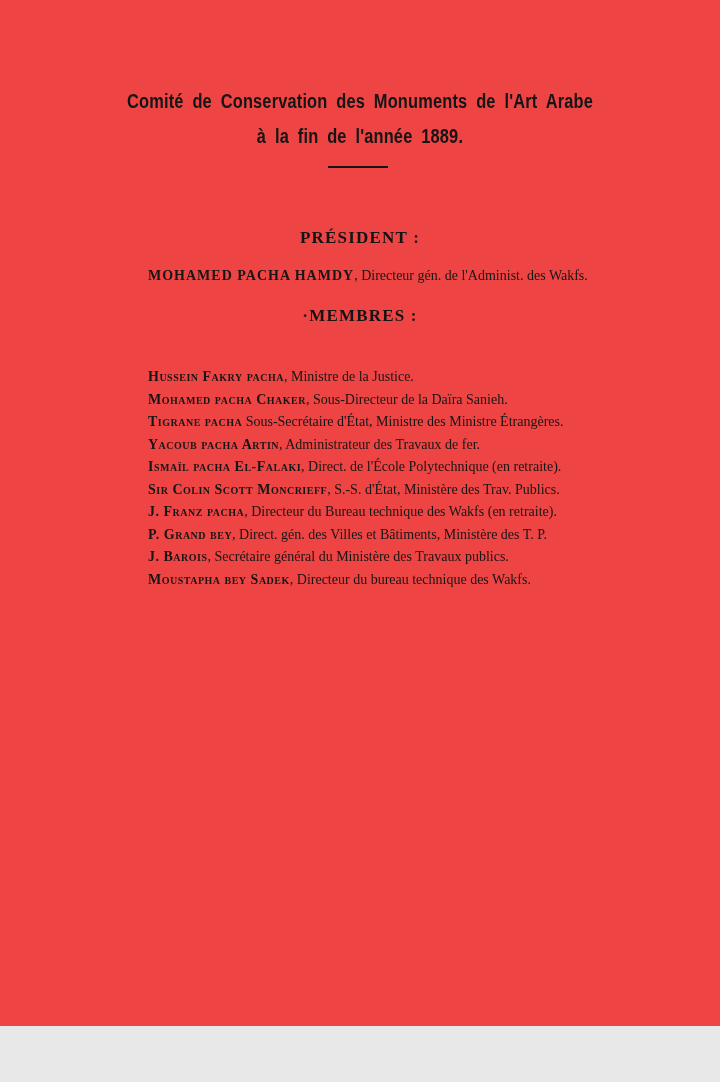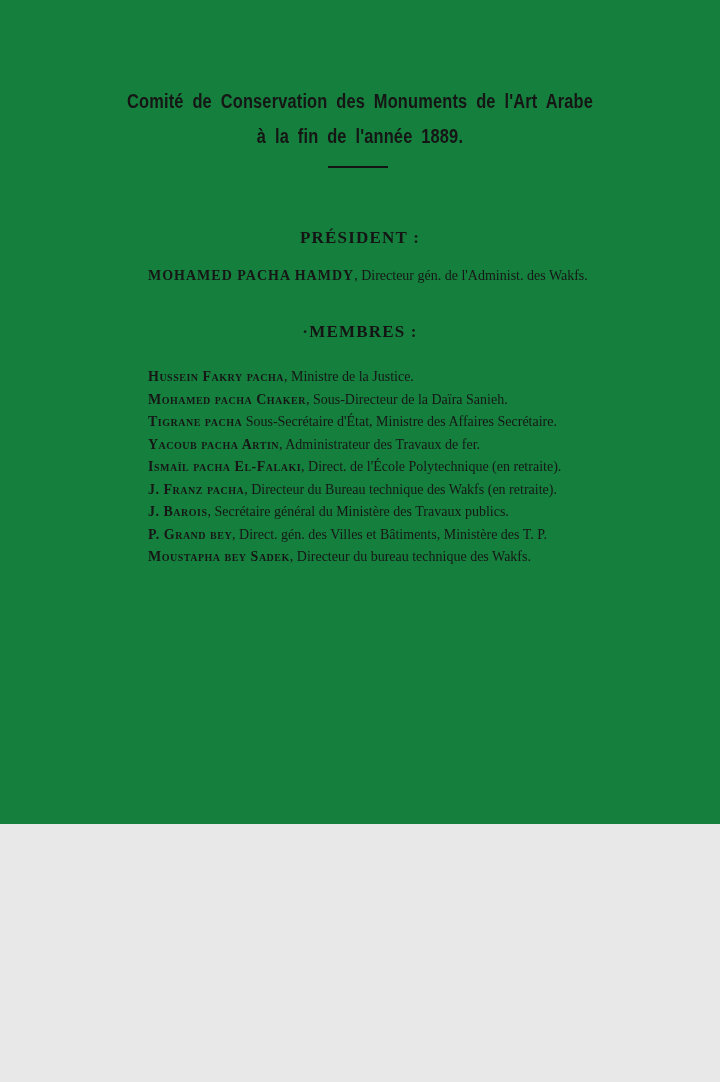--- a/index.html
+++ b/index.html
@@ -1,21 +1,21 @@
 <!DOCTYPE html>
 <html><head>
 <meta charset="utf-8">
 <style>
   html, body { margin: 0; padding: 0; background: #e8e8e8; }
   .page {
     position: relative;
     width: 720px;
-    height: 824px;
+    height: 1026px;
     margin: 0 auto;
-    background: #15803d;
+    background: #ef4444;
     color: #151515;
     overflow: hidden;
   }
   
   .title-block {
     position: absolute;
     top: 84px;
     left: 0;
     right: 0;
     text-align: center;
@@ -42,21 +42,21 @@
     right: 0;
     margin: 0;
     text-align: center;
     font-family: "Liberation Serif", serif;
     font-weight: 700;
     font-size: 17px;
     letter-spacing: 1.2px;
     color: #141414;
   }
   .president-heading { top: 228px; }
-  .members-heading   { top: 322px; }
+  .members-heading   { top: 306px; }
   .entry {
     font-family: "Liberation Serif", serif;
     font-size: 14px;
     white-space: nowrap;
     color: #161616;
   }
   .president-entry {
     position: absolute;
     top: 268px;
     left: 100px;
@@ -100,22 +100,23 @@
 
   <h2 class="section-heading president-heading">PRÉSIDENT :</h2>
 
   <p class="entry president-entry"><span class="member-name">MOHAMED PACHA HAMDY</span><span class="member-role">, Directeur gén. de l'Administ. des Wakfs.</span></p>
 
   <h2 class="section-heading members-heading">·MEMBRES :</h2>
 
   <ul class="members-list">
     <li class="entry member-row"><span class="member-name">Hussein Fakry pacha</span><span class="member-role">, Ministre de la Justice.</span></li>
     <li class="entry member-row"><span class="member-name">Mohamed pacha Chaker</span><span class="member-role">, Sous-Directeur de la Daïra Sanieh.</span></li>
-    <li class="entry member-row"><span class="member-name">Tigrane pacha</span><span class="member-role"> Sous-Secrétaire d'État, Ministre des Affaires Secrétaire.</span></li>
+    <li class="entry member-row"><span class="member-name">Tigrane pacha</span><span class="member-role"> Sous-Secrétaire d'État, Ministre des Ministre Étrangères.</span></li>
     <li class="entry member-row"><span class="member-name">Yacoub pacha Artin</span><span class="member-role">, Administrateur des Travaux de fer.</span></li>
     <li class="entry member-row"><span class="member-name">Ismaïl pacha El-Falaki</span><span class="member-role">, Direct. de l'École Polytechnique (en retraite).</span></li>
+    <li class="entry member-row"><span class="member-name">Sir Colin Scott Moncrieff</span><span class="member-role">, S.-S. d'État, Ministère des Trav. Publics.</span></li>
     <li class="entry member-row"><span class="member-name">J. Franz pacha</span><span class="member-role">, Directeur du Bureau technique des Wakfs (en retraite).</span></li>
+    <li class="entry member-row"><span class="member-name">P. Grand bey</span><span class="member-role">, Direct. gén. des Villes et Bâtiments, Ministère des T. P.</span></li>
     <li class="entry member-row"><span class="member-name">J. Barois</span><span class="member-role">, Secrétaire général du Ministère des Travaux publics.</span></li>
-    <li class="entry member-row"><span class="member-name">P. Grand bey</span><span class="member-role">, Direct. gén. des Villes et Bâtiments, Ministère des T. P.</span></li>
     <li class="entry member-row"><span class="member-name">Moustapha bey Sadek</span><span class="member-role">, Directeur du bureau technique des Wakfs.</span></li>
   </ul>
 
 </div>
 
 </body></html>

